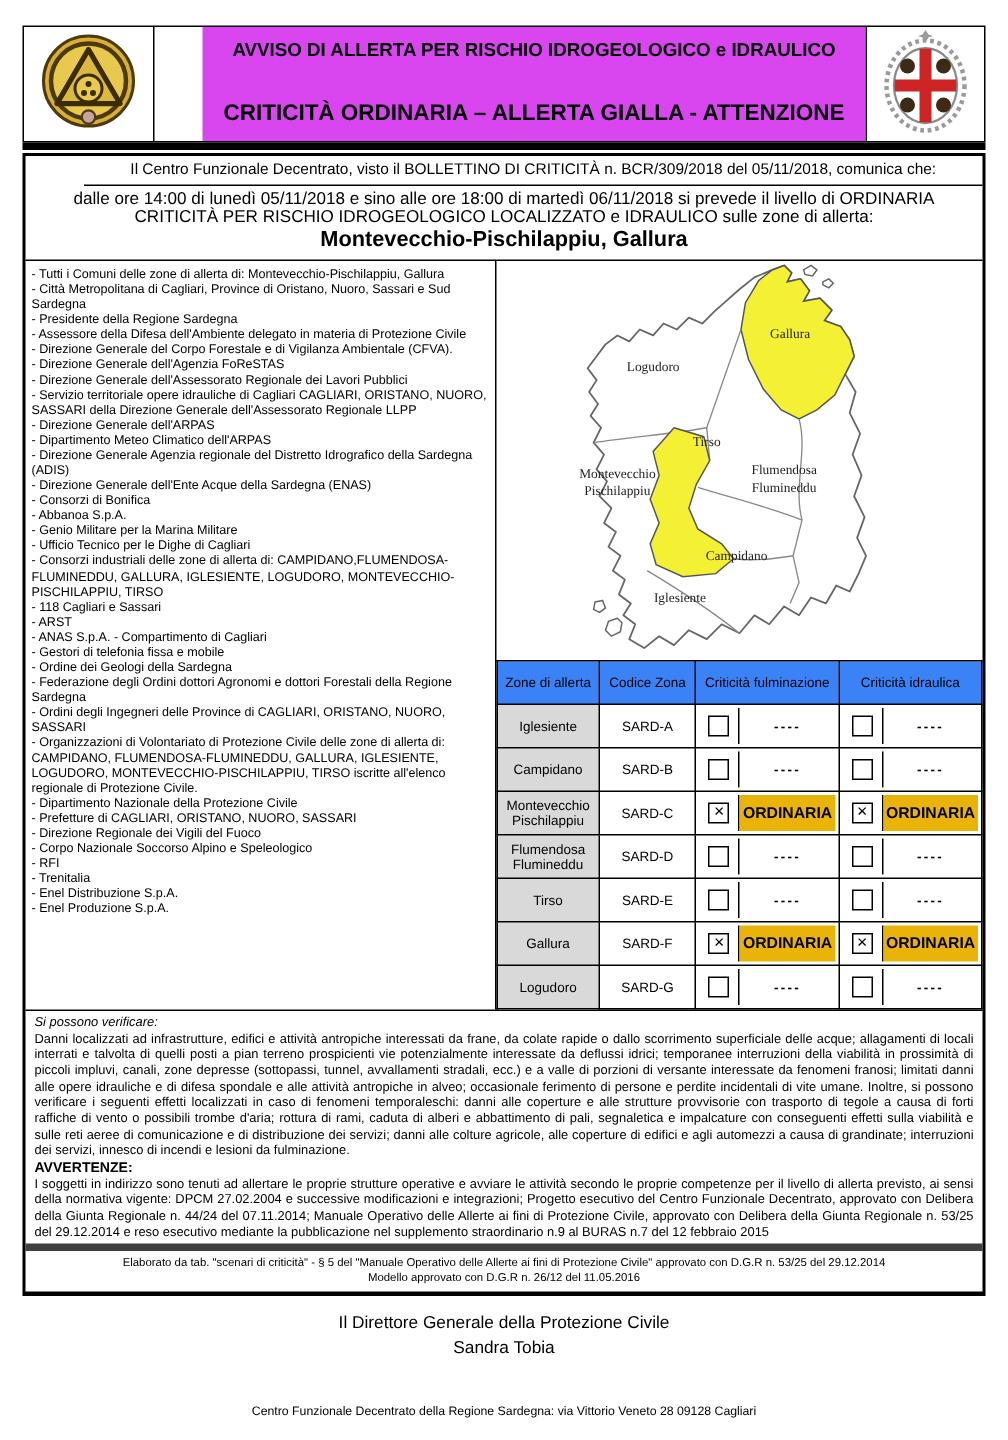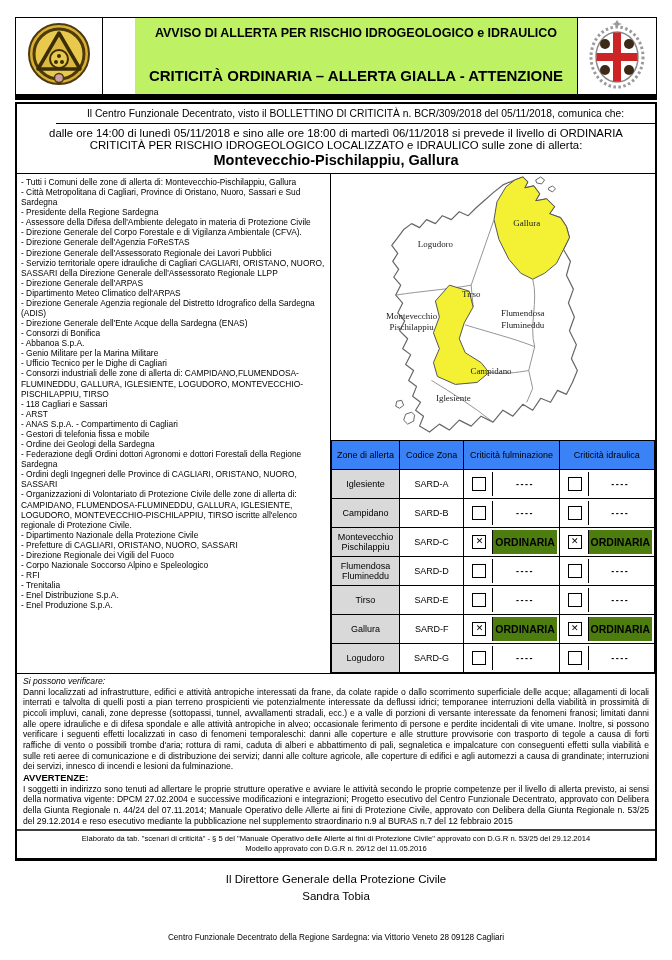--- a/index.html
+++ b/index.html
@@ -4,21 +4,21 @@
 <style>
   html,body{margin:0;padding:0;background:#fff;}
   body{width:672px;height:960px;font-family:"Liberation Sans",sans-serif;color:#000;overflow:hidden;}
   .page{padding:17px 15px 0 15px;}
 
   
   .hdr{display:flex;border:1px solid #000;height:76px;}
   .logo-cell{width:86px;display:flex;align-items:center;justify-content:center;background:#fff;}
   .logo-cell.left{border-right:1px solid #000;}
   .logo-cell.right{width:78px;border-left:1px solid #000;}
-  .title-cell{flex:1;background:#bef264;display:flex;flex-direction:column;justify-content:space-between;text-align:center;padding:8px 4px 10px 4px;margin-left:32px;}
+  .title-cell{flex:1;background:#d946ef;display:flex;flex-direction:column;justify-content:space-between;text-align:center;padding:8px 4px 10px 4px;margin-left:32px;}
   .t1{font-size:12.5px;font-weight:bold;}
   .t2{font-size:15px;font-weight:bold;}
 
   
   .prot{display:flex;justify-content:space-between;font-size:10.5px;padding:3px 2px 3px 2px;}
   .black-bar{height:5px;background:#000;margin-bottom:2px;}
 
   
   .docbox{border:2px solid #000;border-bottom-width:3px;}
   .intro1{font-size:10.3px;text-align:center;padding:4px 6px;border-bottom:1px solid #000;margin-left:39px;}
@@ -35,24 +35,24 @@
   table.alert{width:100%;border-collapse:collapse;font-size:9px;margin-top:auto;}
   table.alert th,table.alert td{border:1px solid #000;padding:2px 2px;}
   table.alert th{background:#3b82f6;font-weight:normal;height:24px;}
   td.zc{background:#d9d9d9;text-align:center;width:21%;height:24px;}
   td.cc{text-align:center;width:20%;}
   td.crit{width:29.5%;padding:0;}
   .critflex{display:flex;align-items:stretch;min-height:24px;}
   .cbwrap{width:26px;display:flex;align-items:center;justify-content:center;border-right:1px solid #000;}
   .cb{width:12px;height:12px;border:1px solid #000;font-size:9px;line-height:11px;text-align:center;display:block;}
   .cv{flex:1;display:flex;align-items:center;justify-content:center;font-weight:bold;letter-spacing:1.5px;}
-  .cv.hl{background:#4d7c0f;font-size:10.5px;letter-spacing:0;}
-
-  
-  .effects{padding:2px 6px 3px 6px;border-bottom:2px solid #404040;font-size:8.6px;line-height:1.24;text-align:justify;}
+  .cv.hl{background:#eab308;font-size:10.5px;letter-spacing:0;}
+
+  
+  .effects{padding:2px 6px 3px 6px;border-bottom:5px solid #404040;font-size:8.6px;line-height:1.24;text-align:justify;}
   .eff-title{font-style:italic;}
   .warn-title{font-weight:bold;font-size:9.4px;}
   .footnote{font-size:7.6px;text-align:center;padding:3px 6px 3px 6px;line-height:1.35;}
 
   .signature{text-align:center;font-size:11.5px;margin-top:10px;line-height:1.5;}
   .footer{text-align:center;font-size:8.2px;margin-top:27px;line-height:1.45;}
 
   svg text{font-family:"Liberation Serif",serif;font-size:9px;fill:#222;}
 </style>
 </head>

